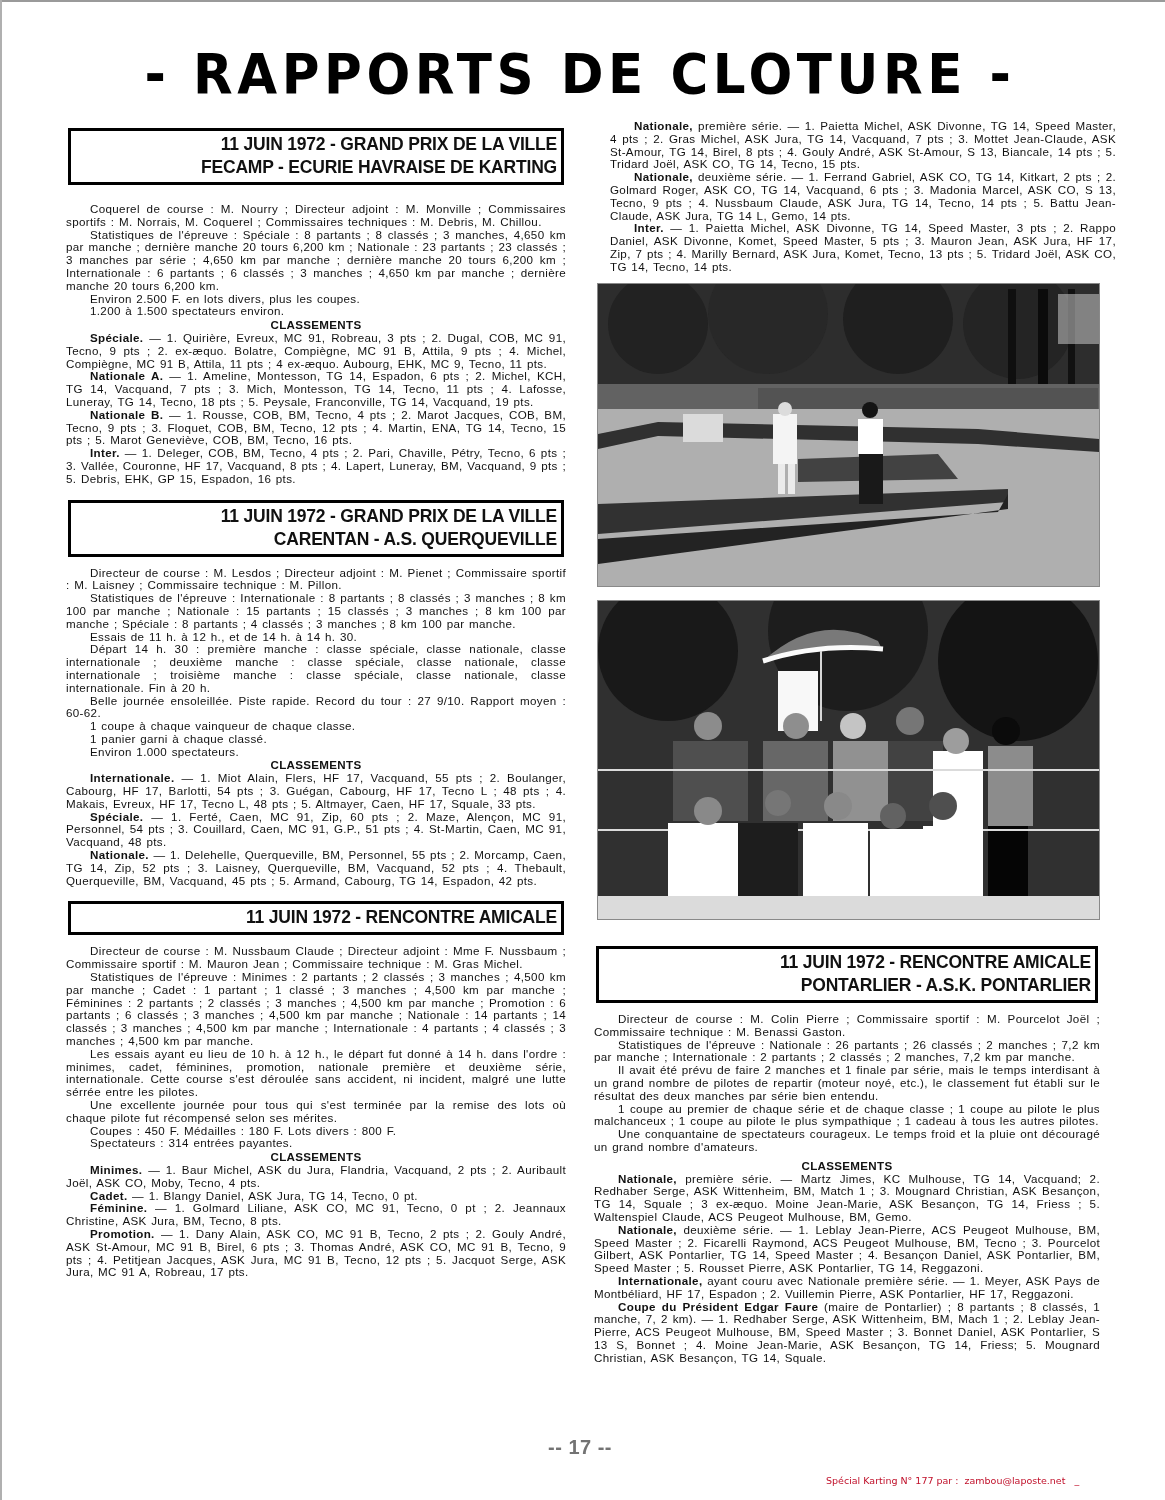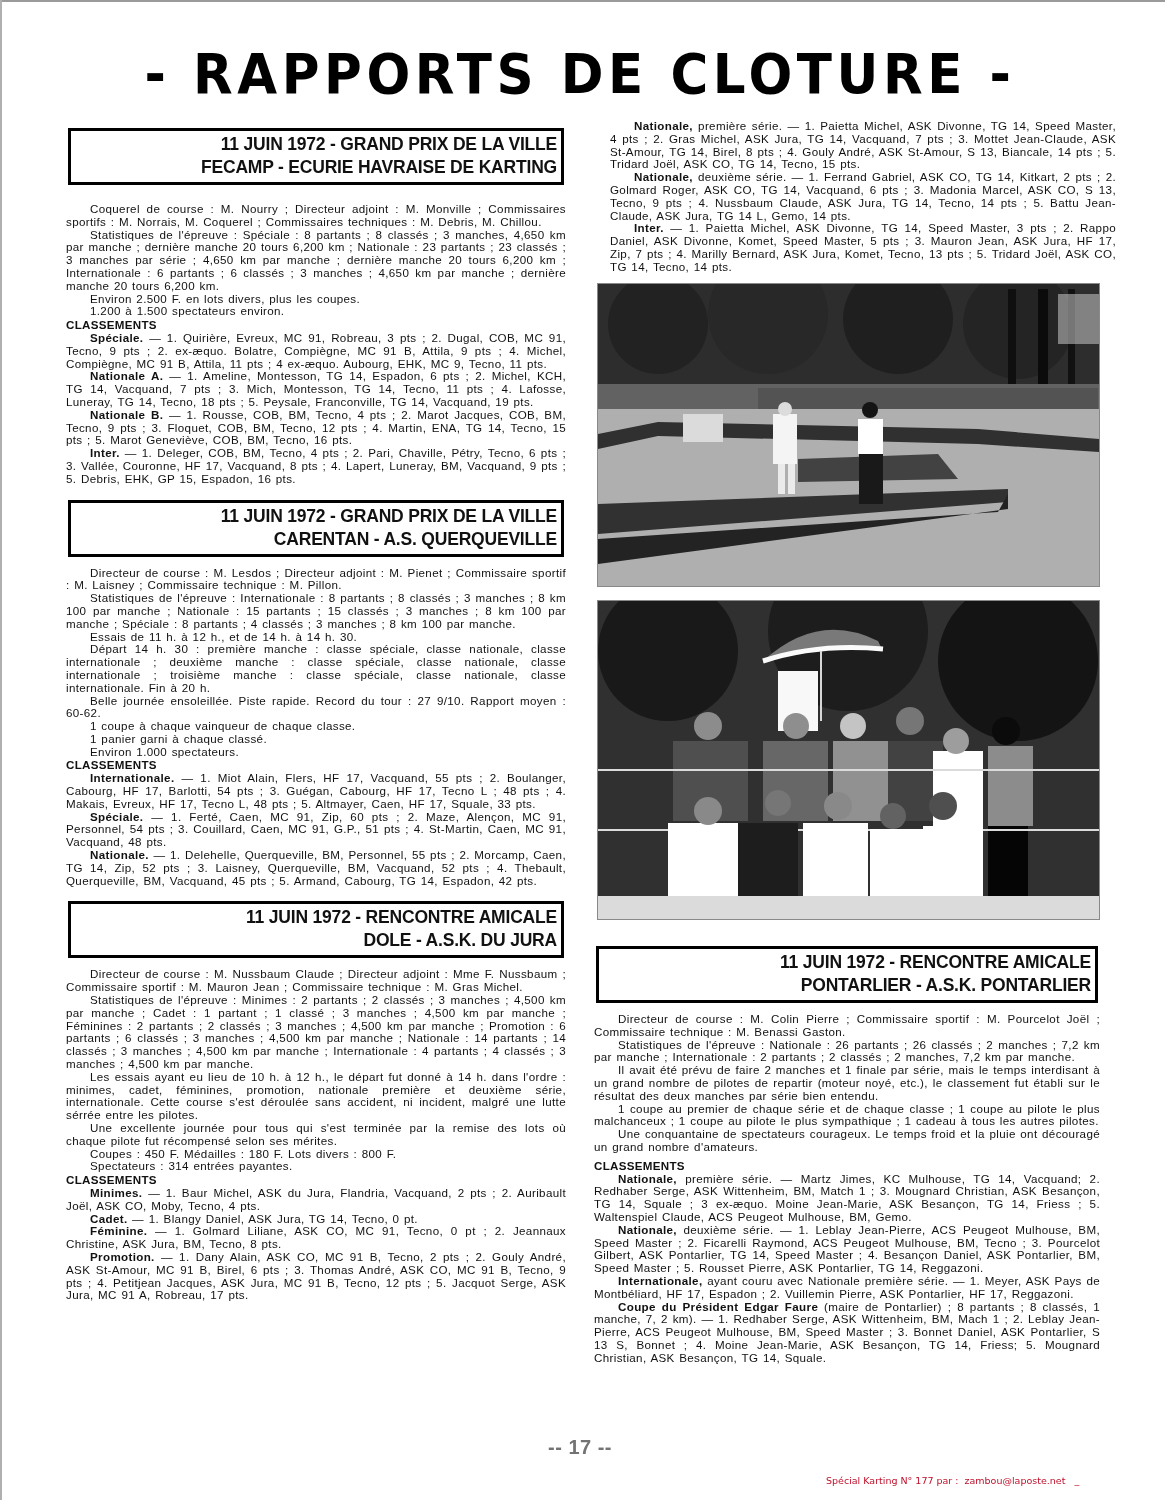--- a/index.html
+++ b/index.html
@@ -24,21 +24,21 @@
 
   .section-box {
     border: 3px solid #000; text-align: right; font-weight: bold;
     font-size: 17.5px; line-height: 23px; padding: 2px 4px 3px; margin: 0 2px;
     letter-spacing: -0.2px;
   }
   .section-box .line { display: block; }
 
   .article { font-size: 11.6px; line-height: 12.8px; text-align: justify; letter-spacing: 0.35px; word-spacing: 1px; }
   .article p { margin: 0; text-indent: 24px; }
-  .article .cls-head { text-align: left; font-weight: bold; text-indent: 0; margin-top: 1px; letter-spacing: 0.3px; }
+  .article .cls-head { text-align: center; font-weight: bold; text-indent: 0; margin-top: 1px; letter-spacing: 0.3px; }
   .article b { font-weight: bold; }
 
   .photo {
     position: absolute; border: 1px solid #888; overflow: hidden;
     filter: grayscale(1) contrast(1.15);
   }
   .photo-track { left: 597px; top: 283px; width: 501px; height: 302px; }
   .photo-group { left: 597px; top: 600px; width: 501px; height: 318px; }
 
   .page-number {
@@ -95,21 +95,20 @@
       <p class="cls-head">CLASSEMENTS</p>
       <p><b>Internationale.</b><span> — 1. Miot Alain, Flers, HF 17, Vacquand, 55 pts ; 2. Boulanger, Cabourg, HF 17, Barlotti, 54 pts ; 3. Guégan, Cabourg, HF 17, Tecno L ; 48 pts ; 4. Makais, Evreux, HF 17, Tecno L, 48 pts ; 5. Altmayer, Caen, HF 17, Squale, 33 pts.</span></p>
       <p><b>Spéciale.</b><span> — 1. Ferté, Caen, MC 91, Zip, 60 pts ; 2. Maze, Alençon, MC 91, Personnel, 54 pts ; 3. Couillard, Caen, MC 91, G.P., 51 pts ; 4. St-Martin, Caen, MC 91, Vacquand, 48 pts.</span></p>
       <p><b>Nationale.</b><span> — 1. Delehelle, Querqueville, BM, Personnel, 55 pts ; 2. Morcamp, Caen, TG 14, Zip, 52 pts ; 3. Laisney, Querqueville, BM, Vacquand, 52 pts ; 4. Thebault, Querqueville, BM, Vacquand, 45 pts ; 5. Armand, Cabourg, TG 14, Espadon, 42 pts.</span></p>
     </div>
   </div>
 
   <div style="margin-top:14px;">
     <div class="section-box">
       <span class="line">11 JUIN 1972 - RENCONTRE AMICALE</span>
-      <span class="line">DOLE - A.S.K. DU JURA</span>
     </div>
     <div class="article" style="margin-top:10px;">
       <p>Directeur de course : M. Nussbaum Claude ; Directeur adjoint : Mme F. Nussbaum ; Commissaire sportif : M. Mauron Jean ; Commissaire technique : M. Gras Michel.</p>
       <p>Statistiques de l'épreuve : Minimes : 2 partants ; 2 classés ; 3 manches ; 4,500 km par manche ; Cadet : 1 partant ; 1 classé ; 3 manches ; 4,500 km par manche ; Féminines : 2 partants ; 2 classés ; 3 manches ; 4,500 km par manche ; Promotion : 6 partants ; 6 classés ; 3 manches ; 4,500 km par manche ; Nationale : 14 partants ; 14 classés ; 3 manches ; 4,500 km par manche ; Internationale : 4 partants ; 4 classés ; 3 manches ; 4,500 km par manche.</p>
       <p>Les essais ayant eu lieu de 10 h. à 12 h., le départ fut donné à 14 h. dans l'ordre : minimes, cadet, féminines, promotion, nationale première et deuxième série, internationale. Cette course s'est déroulée sans accident, ni incident, malgré une lutte sérrée entre les pilotes.</p>
       <p>Une excellente journée pour tous qui s'est terminée par la remise des lots où chaque pilote fut récompensé selon ses mérites.</p>
       <p>Coupes : 450 F. Médailles : 180 F. Lots divers : 800 F.</p>
       <p>Spectateurs : 314 entrées payantes.</p>
       <p class="cls-head">CLASSEMENTS</p>
       <p><b>Minimes.</b><span> — 1. Baur Michel, ASK du Jura, Flandria, Vacquand, 2 pts ; 2. Auribault Joël, ASK CO, Moby, Tecno, 4 pts.</span></p>

